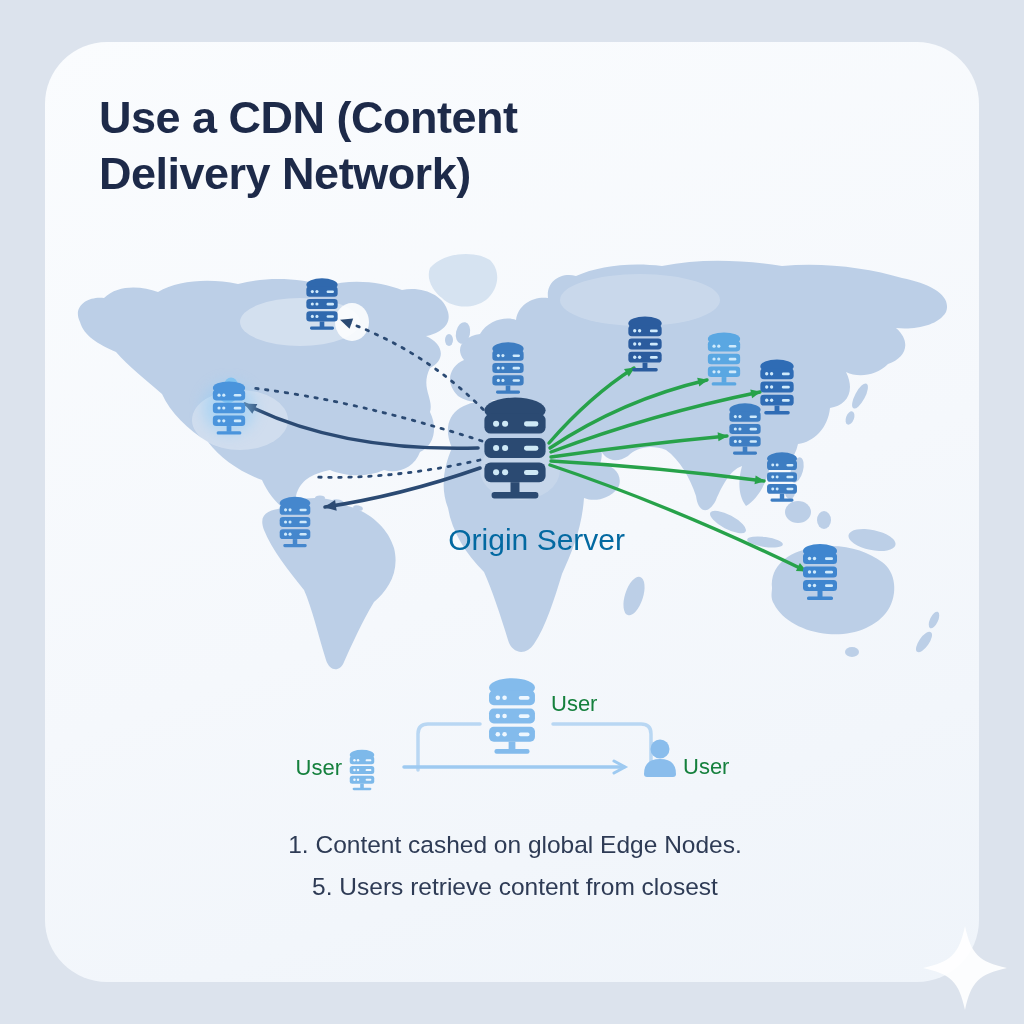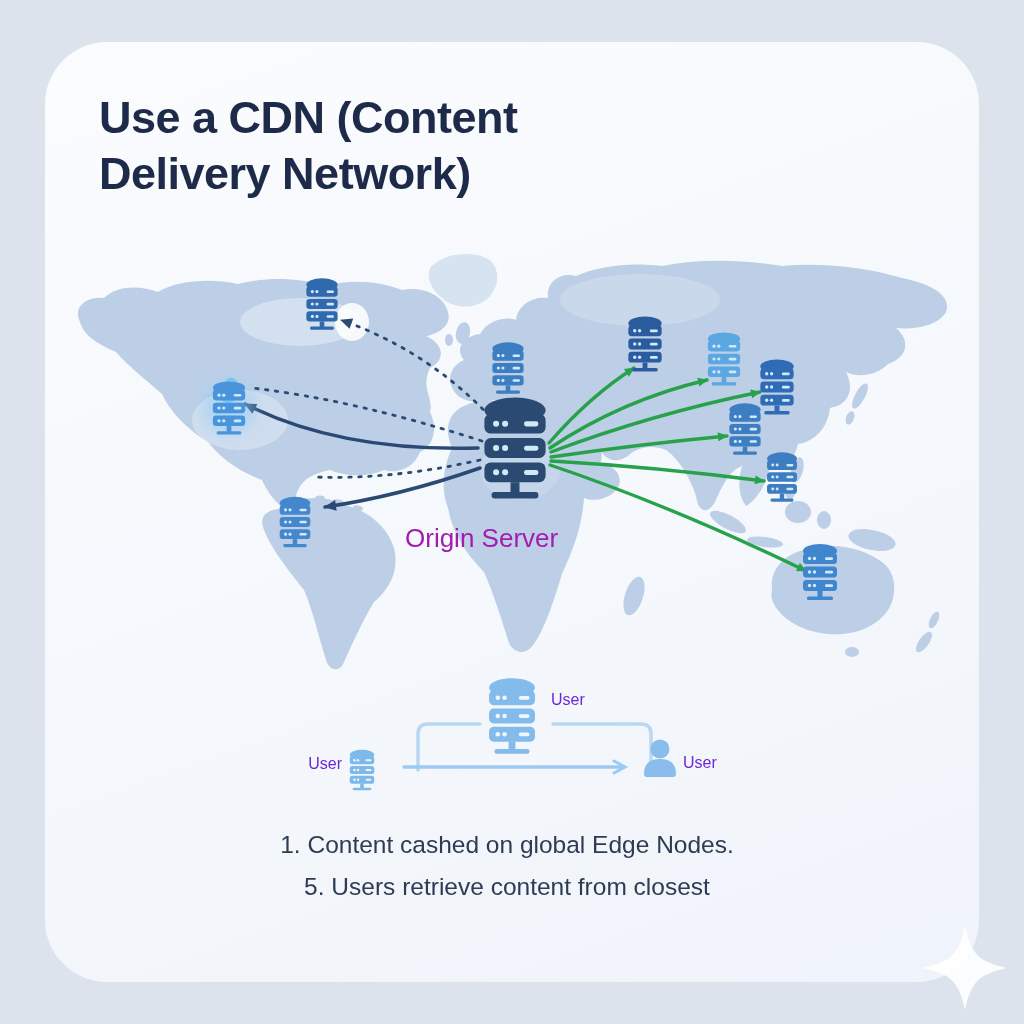--- a/index.html
+++ b/index.html
@@ -3,27 +3,27 @@
 <meta charset="utf-8">
 <style>
   html,body{margin:0;padding:0;background:#dce3ed;}
   .stage{position:relative;width:1024px;height:1024px;background:#dce3ed;overflow:hidden;
          font-family:"Liberation Sans", sans-serif;}
   .card{position:absolute;left:45px;top:42px;width:934px;height:940px;border-radius:62px;
         background:linear-gradient(160deg,#fafcfe 0%,#f5f8fc 55%,#eff4fa 100%);}
   .page-title{position:absolute;left:99px;top:90px;width:600px;font-size:45px;font-weight:700;
         line-height:1.24;color:#1d2a49;letter-spacing:-0.5px;}
   .map-svg{position:absolute;left:0;top:0;width:1024px;height:1024px;}
-  .origin-label{position:absolute;left:405px;top:523px;width:220px;text-align:left;
-        font-size:26px;color:#a21caf;}
-  .user-label{position:absolute;font-size:16px;color:#6d28d9;}
+  .origin-label{position:absolute;left:405px;top:523px;width:220px;text-align:right;
+        font-size:30px;color:#0369a1;}
+  .user-label{position:absolute;font-size:22px;color:#15803d;}
   .user-label.left{left:270px;top:755px;width:72px;text-align:right;}
   .user-label.center{left:551px;top:691px;}
   .user-label.right{left:683px;top:754px;}
-  .note-line{position:absolute;left:52px;width:910px;text-align:center;font-size:24.5px;color:#2e3b55;}
+  .note-line{position:absolute;left:60px;width:910px;text-align:center;font-size:24.5px;color:#2e3b55;}
   .note-1{top:831px;}
   .note-2{top:873px;}
   .note-3{top:901px;}
   .sparkle{position:absolute;left:905px;top:908px;width:120px;height:120px;}
 </style>
 </head>
 <body>
 
 <div class="stage">
   <div class="card"></div>

